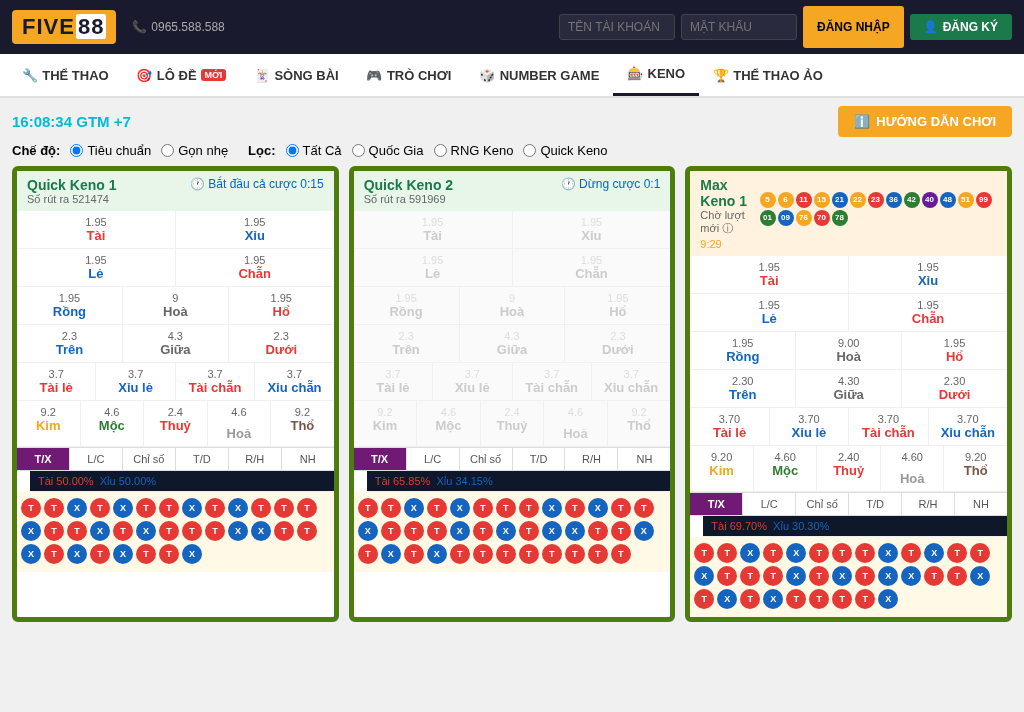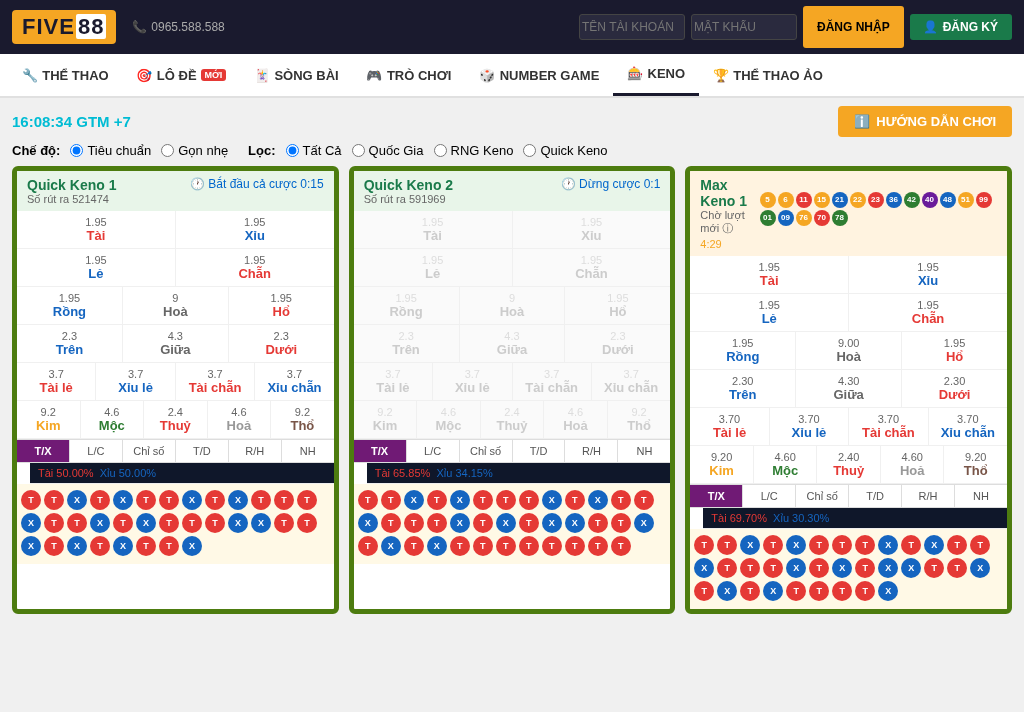--- a/index.html
+++ b/index.html
@@ -34,24 +34,24 @@
     .header-inputs {
       display: flex;
       gap: 6px;
       margin-left: auto;
       align-items: center;
     }
     .header-inputs input {
       background: #2a2a3e;
       border: 1px solid #444;
       color: #ccc;
-      padding: 5px 2px;
+      padding: 5px 8px;
       border-radius: 3px;
       font-size: 12px;
-      width: 106px;
+      width: 116px;
     }
     .btn-login {
       background: #f5a623;
       color: #000;
       border: none;
       padding: 14px 14px;
       border-radius: 3px;
       font-weight: bold;
       cursor: pointer;
       font-size: 12px;
@@ -219,21 +219,21 @@
     .odds-name.tren { color: #1565c0; }
     .odds-name.giua { color: #666; }
     .odds-name.duoi { color: #e53935; }
     .odds-name.tailedge { color: #e53935; }
     .odds-name.xiule { color: #1565c0; }
     .odds-name.taichan { color: #e53935; }
     .odds-name.xiuchan { color: #1565c0; }
     .odds-name.kim { color: #f5a623; }
     .odds-name.moc { color: #2e7d32; }
     .odds-name.thuy { color: #e53935; }
-    .odds-name.hoaelem { color: #999; }
+    .odds-name.hoaelem { color: #999; margin-top: 8px; }
     .odds-name.tho { color: #795548; }
 
     
     .greyed .odds-name { color: #ccc !important; }
     .greyed .odds-val { color: #ddd; }
     .greyed .odds-cell { background: #fafafa; }
 
     
     .card-tabs {
       display: flex;
@@ -718,21 +718,21 @@
             <div class="max-ball ball-blue">48</div>
             <div class="max-ball ball-orange">51</div>
             <div class="max-ball ball-red">99</div>
             <div class="max-ball ball-green">01</div>
             <div class="max-ball ball-blue">09</div>
             <div class="max-ball ball-orange">76</div>
             <div class="max-ball ball-red">70</div>
             <div class="max-ball ball-green">78</div>
           </div>
         </div>
-        <div class="max-round">4:29</div>
+        <div class="max-round">9:29</div>
       </div>
 
       <div class="odds-row">
         <div class="odds-cell">
           <span class="odds-val">1.95</span>
           <span class="odds-name tai">Tài</span>
         </div>
         <div class="odds-cell">
           <span class="odds-val">1.95</span>
           <span class="odds-name xiu">Xỉu</span>

